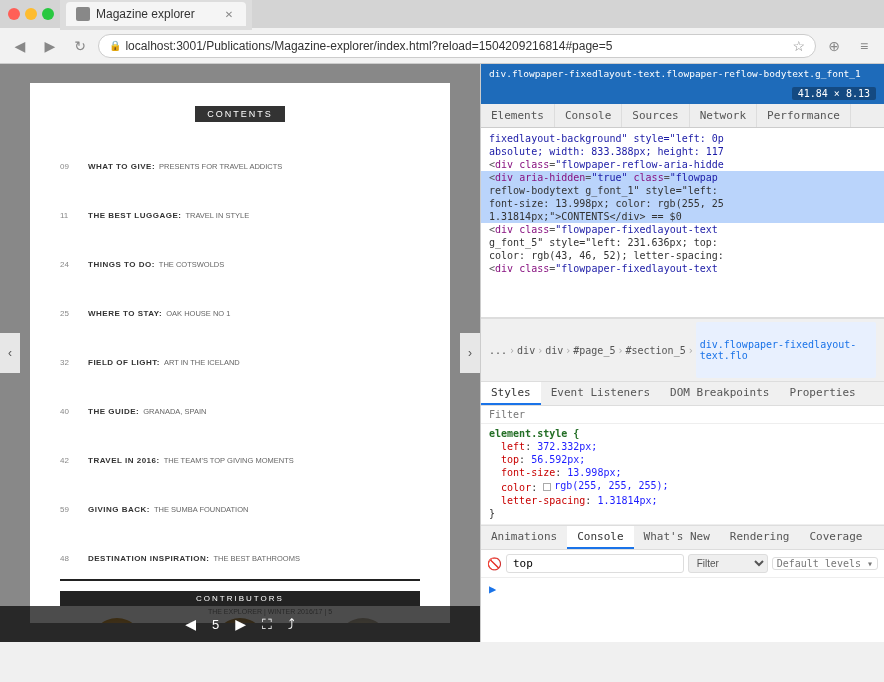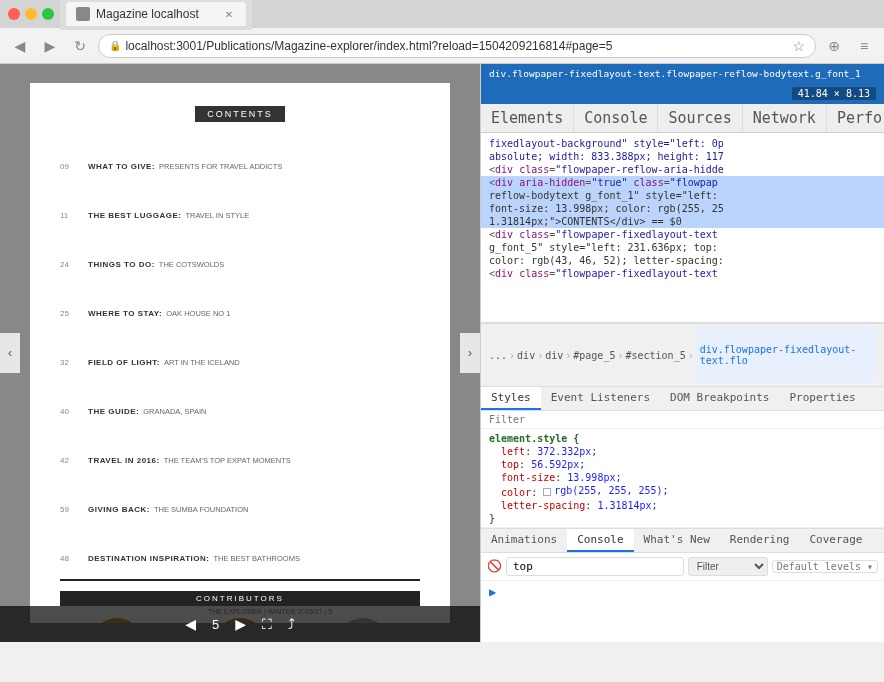--- a/index.html
+++ b/index.html
@@ -65,21 +65,21 @@
     
     .devtools-panel { width: 404px; height: 578px; background: #f8f8f8; border-left: 1px solid #ccc; display: flex; flex-direction: column; font-size: 11px; font-family: 'Menlo', monospace; }
 
     
     .element-bar { background: #1e6bba; color: white; padding: 4px 8px; font-size: 10px; display: flex; align-items: center; gap: 8px; flex-wrap: wrap; }
     .element-path { font-size: 9.5px; }
     .element-size { background: rgba(0,0,0,0.3); padding: 1px 6px; border-radius: 2px; font-size: 10px; margin-left: auto; white-space: nowrap; }
 
     
     .dt-tabs { display: flex; background: #eeeeee; border-bottom: 1px solid #ccc; }
-    .dt-tab { padding: 5px 10px; font-size: 15px; color: #555; cursor: pointer; border-right: 1px solid #ddd; white-space: nowrap; }
+    .dt-tab { padding: 5px 10px; font-size: 11px; color: #555; cursor: pointer; border-right: 1px solid #ddd; white-space: nowrap; }
 
     
     .html-pane { height: 190px; overflow-y: auto; background: white; padding: 4px 0; border-bottom: 1px solid #ddd; }
     .html-line { padding: 1px 8px; font-size: 10px; color: #333; white-space: nowrap; }
     .html-line.highlighted { background: #bad4fb; }
     .html-attr-val { color: #1a1aa6; }
     .html-breadcrumb { display: flex; align-items: center; gap: 2px; background: #f0f0f0; border-bottom: 1px solid #ddd; border-top: 1px solid #ddd; padding: 3px 8px; font-size: 10px; flex-wrap: nowrap; overflow: hidden; }
     .html-bc-item { color: #555; white-space: nowrap; }
     .html-bc-sep { color: #aaa; }
     .html-bc-active { color: #1a73e8; background: #e8f0fe; padding: 17px 4px; border-radius: 2px; }
@@ -135,21 +135,21 @@
 <div class="browser-chrome">
   <div class="title-bar">
     <div class="traffic-lights">
       <div class="tl red"></div>
       <div class="tl yellow"></div>
       <div class="tl green"></div>
     </div>
     <div class="tab-bar">
       <div class="tab">
         <div class="tab-favicon"></div>
-        <span>Magazine localhost</span>
+        <span>Magazine explorer</span>
         <div class="tab-close">✕</div>
       </div>
     </div>
   </div>
   <div class="nav-bar">
     <div class="nav-btn">◀</div>
     <div class="nav-btn">▶</div>
     <div class="nav-btn">↻</div>
     <div class="address-bar">
       <span class="lock-icon">🔒</span>
@@ -197,21 +197,21 @@
             <span class="toc-desc">ART IN THE ICELAND</span>
           </div>
           <div class="toc-item">
             <span class="toc-num">40</span>
             <span class="toc-title">THE GUIDE:</span>
             <span class="toc-desc">GRANADA, SPAIN</span>
           </div>
           <div class="toc-item">
             <span class="toc-num">42</span>
             <span class="toc-title">TRAVEL IN 2016:</span>
-            <span class="toc-desc">THE TEAM'S TOP EXPAT MOMENTS</span>
+            <span class="toc-desc">THE TEAM'S TOP GIVING MOMENTS</span>
           </div>
           <div class="toc-item">
             <span class="toc-num">59</span>
             <span class="toc-title">GIVING BACK:</span>
             <span class="toc-desc">THE SUMBA FOUNDATION</span>
           </div>
           <div class="toc-item">
             <span class="toc-num">48</span>
             <span class="toc-title">DESTINATION INSPIRATION:</span>
             <span class="toc-desc">THE BEST BATHROOMS</span>

